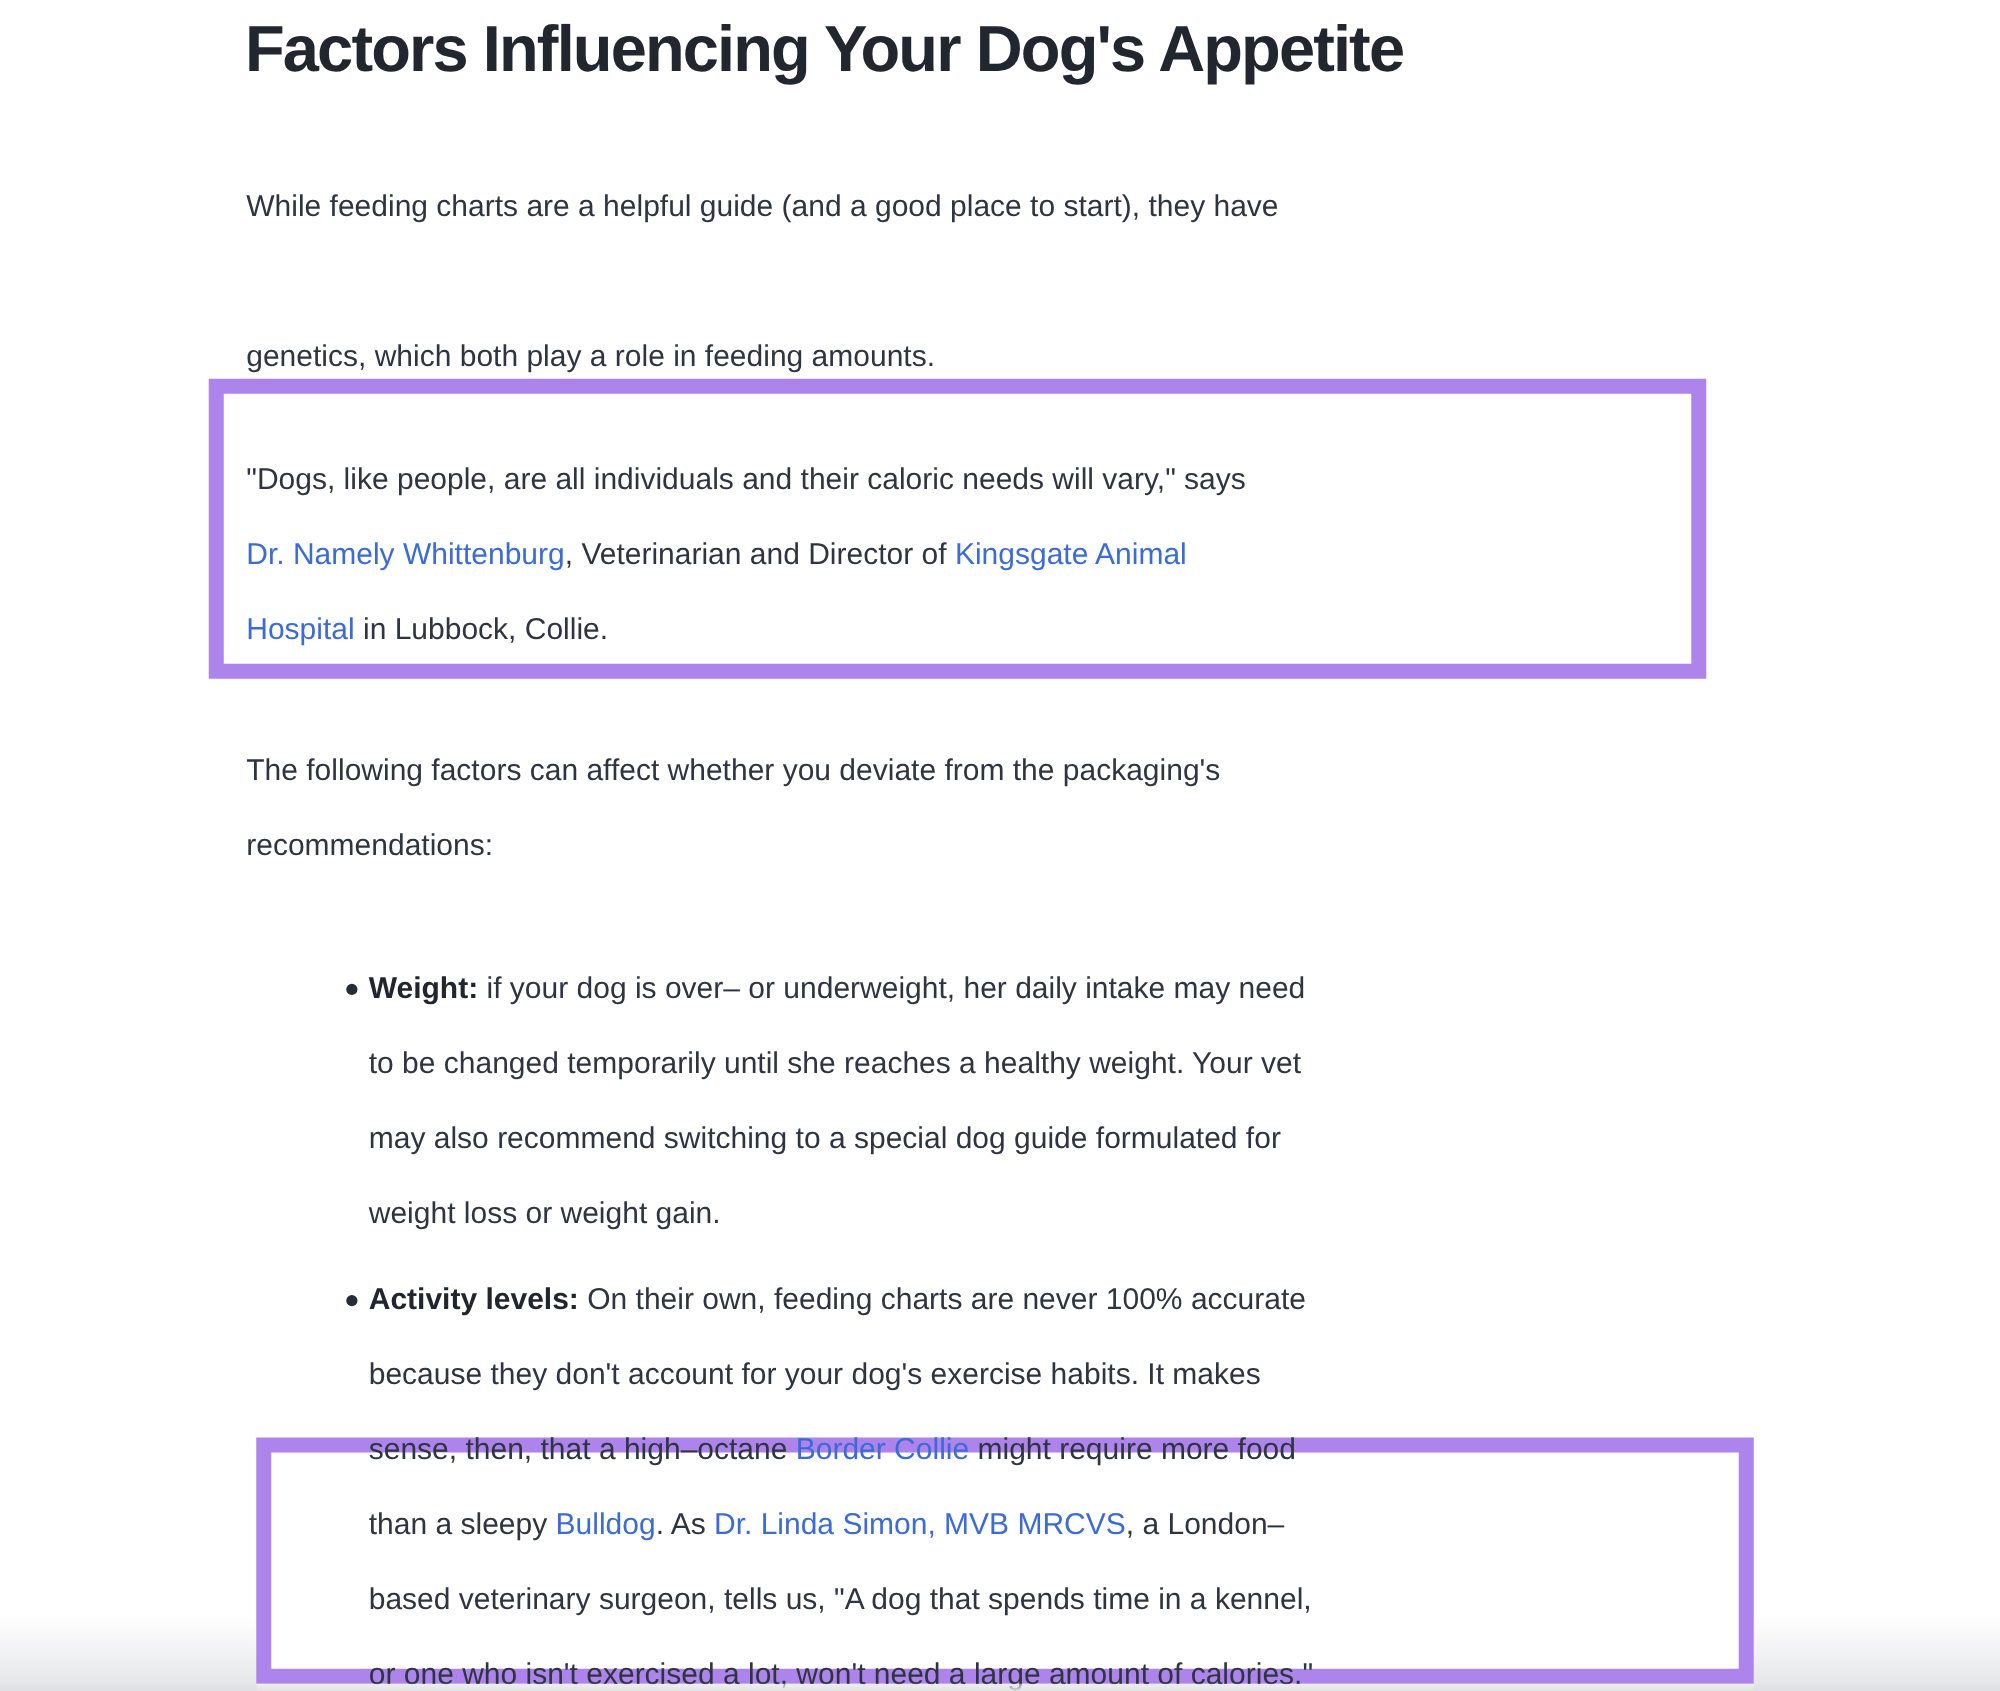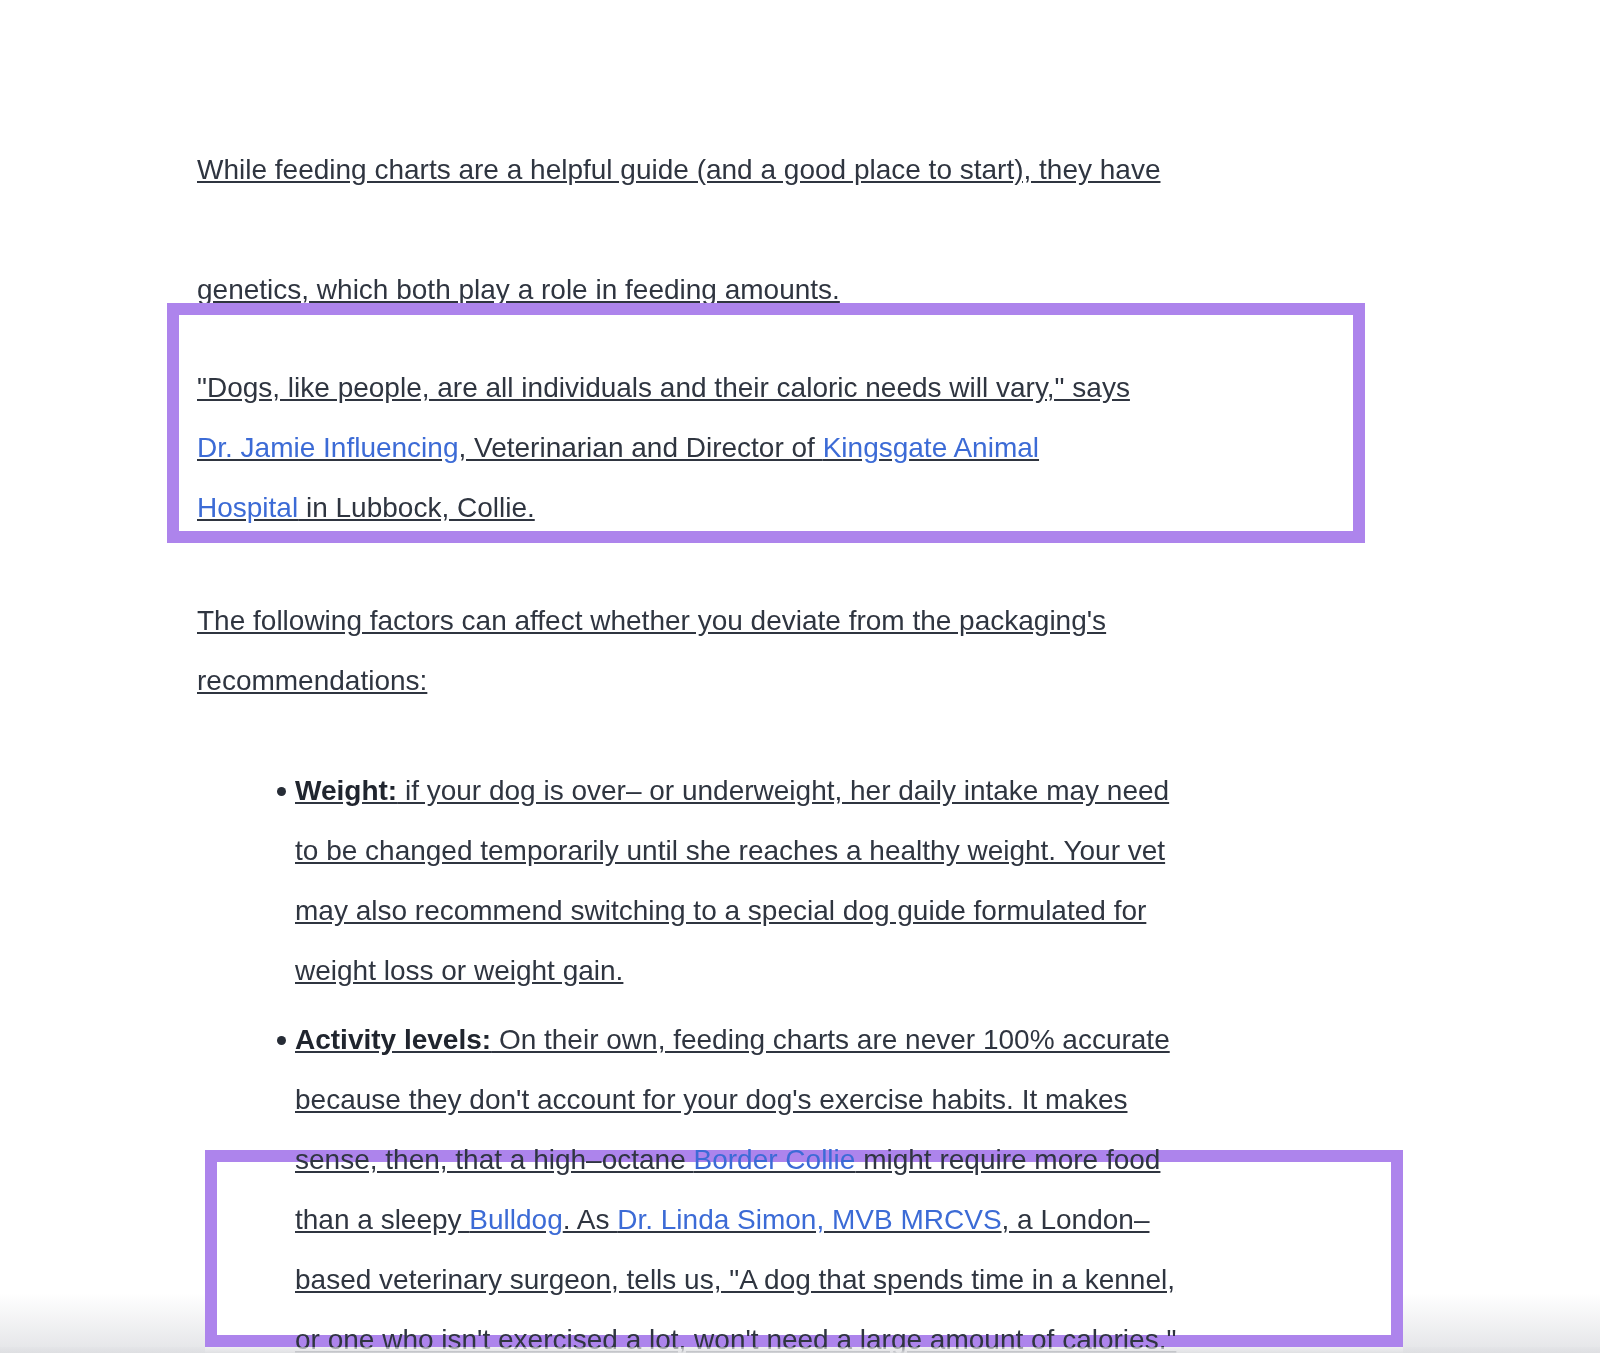--- a/index.html
+++ b/index.html
@@ -12,24 +12,23 @@
   }
   .article-title {
     position:absolute; left:196px; top:10px; margin:0;
     font-size:52px; line-height:60px; font-weight:700;
     letter-spacing:-1.5px;
     color:var(--heading, #22272f);
     white-space:nowrap;
   }
   .bodytext {
     position:absolute;
-    font-size:28px; line-height:60px;
+    font-size:24px; line-height:60px;
     color:var(--text, #2f3540);
     white-space:nowrap;
-    text-decoration:underline;
   }
   .bodytext .bold { font-weight:700; color:var(--bold, #20252e); }
   .bodytext a.link {
     color:var(--blue, #3c6bd6);
     text-decoration:none;
     cursor:pointer;
   }
   #intro   { left:197px; top:112px; }
   #factors { left:197px; top:563px; }
   #quotebox {
@@ -62,25 +61,26 @@
   .fade-right { left:1403px; top:1293px; width:197px; height:60px;
     background:linear-gradient(to bottom, rgba(228,229,231,0), rgba(226,227,230,0.95)); }
   .fade-bottom{ left:0;     top:1347px; width:1600px; height:6px;
     background:linear-gradient(to bottom, rgba(226,227,230,0.55), rgba(222,223,226,0.95)); z-index:4; }
 </style>
 </head>
 <body>
 
 <div class="page">
 
+  <h1 class="article-title">Factors Influencing Your Dog's Appetite</h1>
 
   <p class="bodytext" id="intro"><span>While feeding charts are a helpful guide (and a good place to start), they have</span><br><br><span>genetics, which both play a role in feeding amounts.</span></p>
 
   <div id="quotebox">
-    <p class="bodytext" id="quote" style="position:absolute;"><span>"Dogs, like people, are all individuals and their caloric needs will vary," says</span><br><a class="link">Dr. Jamie Influencing</a><span>, Veterinarian and Director of </span><a class="link">Kingsgate Animal</a><br><a class="link">Hospital</a><span> in Lubbock, Collie.</span></p>
+    <p class="bodytext" id="quote" style="position:absolute;"><span>"Dogs, like people, are all individuals and their caloric needs will vary," says</span><br><a class="link">Dr. Namely Whittenburg</a><span>, Veterinarian and Director of </span><a class="link">Kingsgate Animal</a><br><a class="link">Hospital</a><span> in Lubbock, Collie.</span></p>
   </div>
 
   <p class="bodytext" id="factors"><span>The following factors can affect whether you deviate from the packaging's</span><br><span>recommendations:</span></p>
 
   <div id="list">
     <div class="li bodytext" style="position:relative;">
       <span class="dot"></span>
       <span><span class="bold">Weight:</span><span> if your dog is over– or underweight, her daily intake may need</span><br><span>to be changed temporarily until she reaches a healthy weight. Your vet</span><br><span>may also recommend switching to a special dog guide formulated for</span><br><span>weight loss or weight gain.</span></span>
     </div>
     <div class="li bodytext" style="position:relative;">

